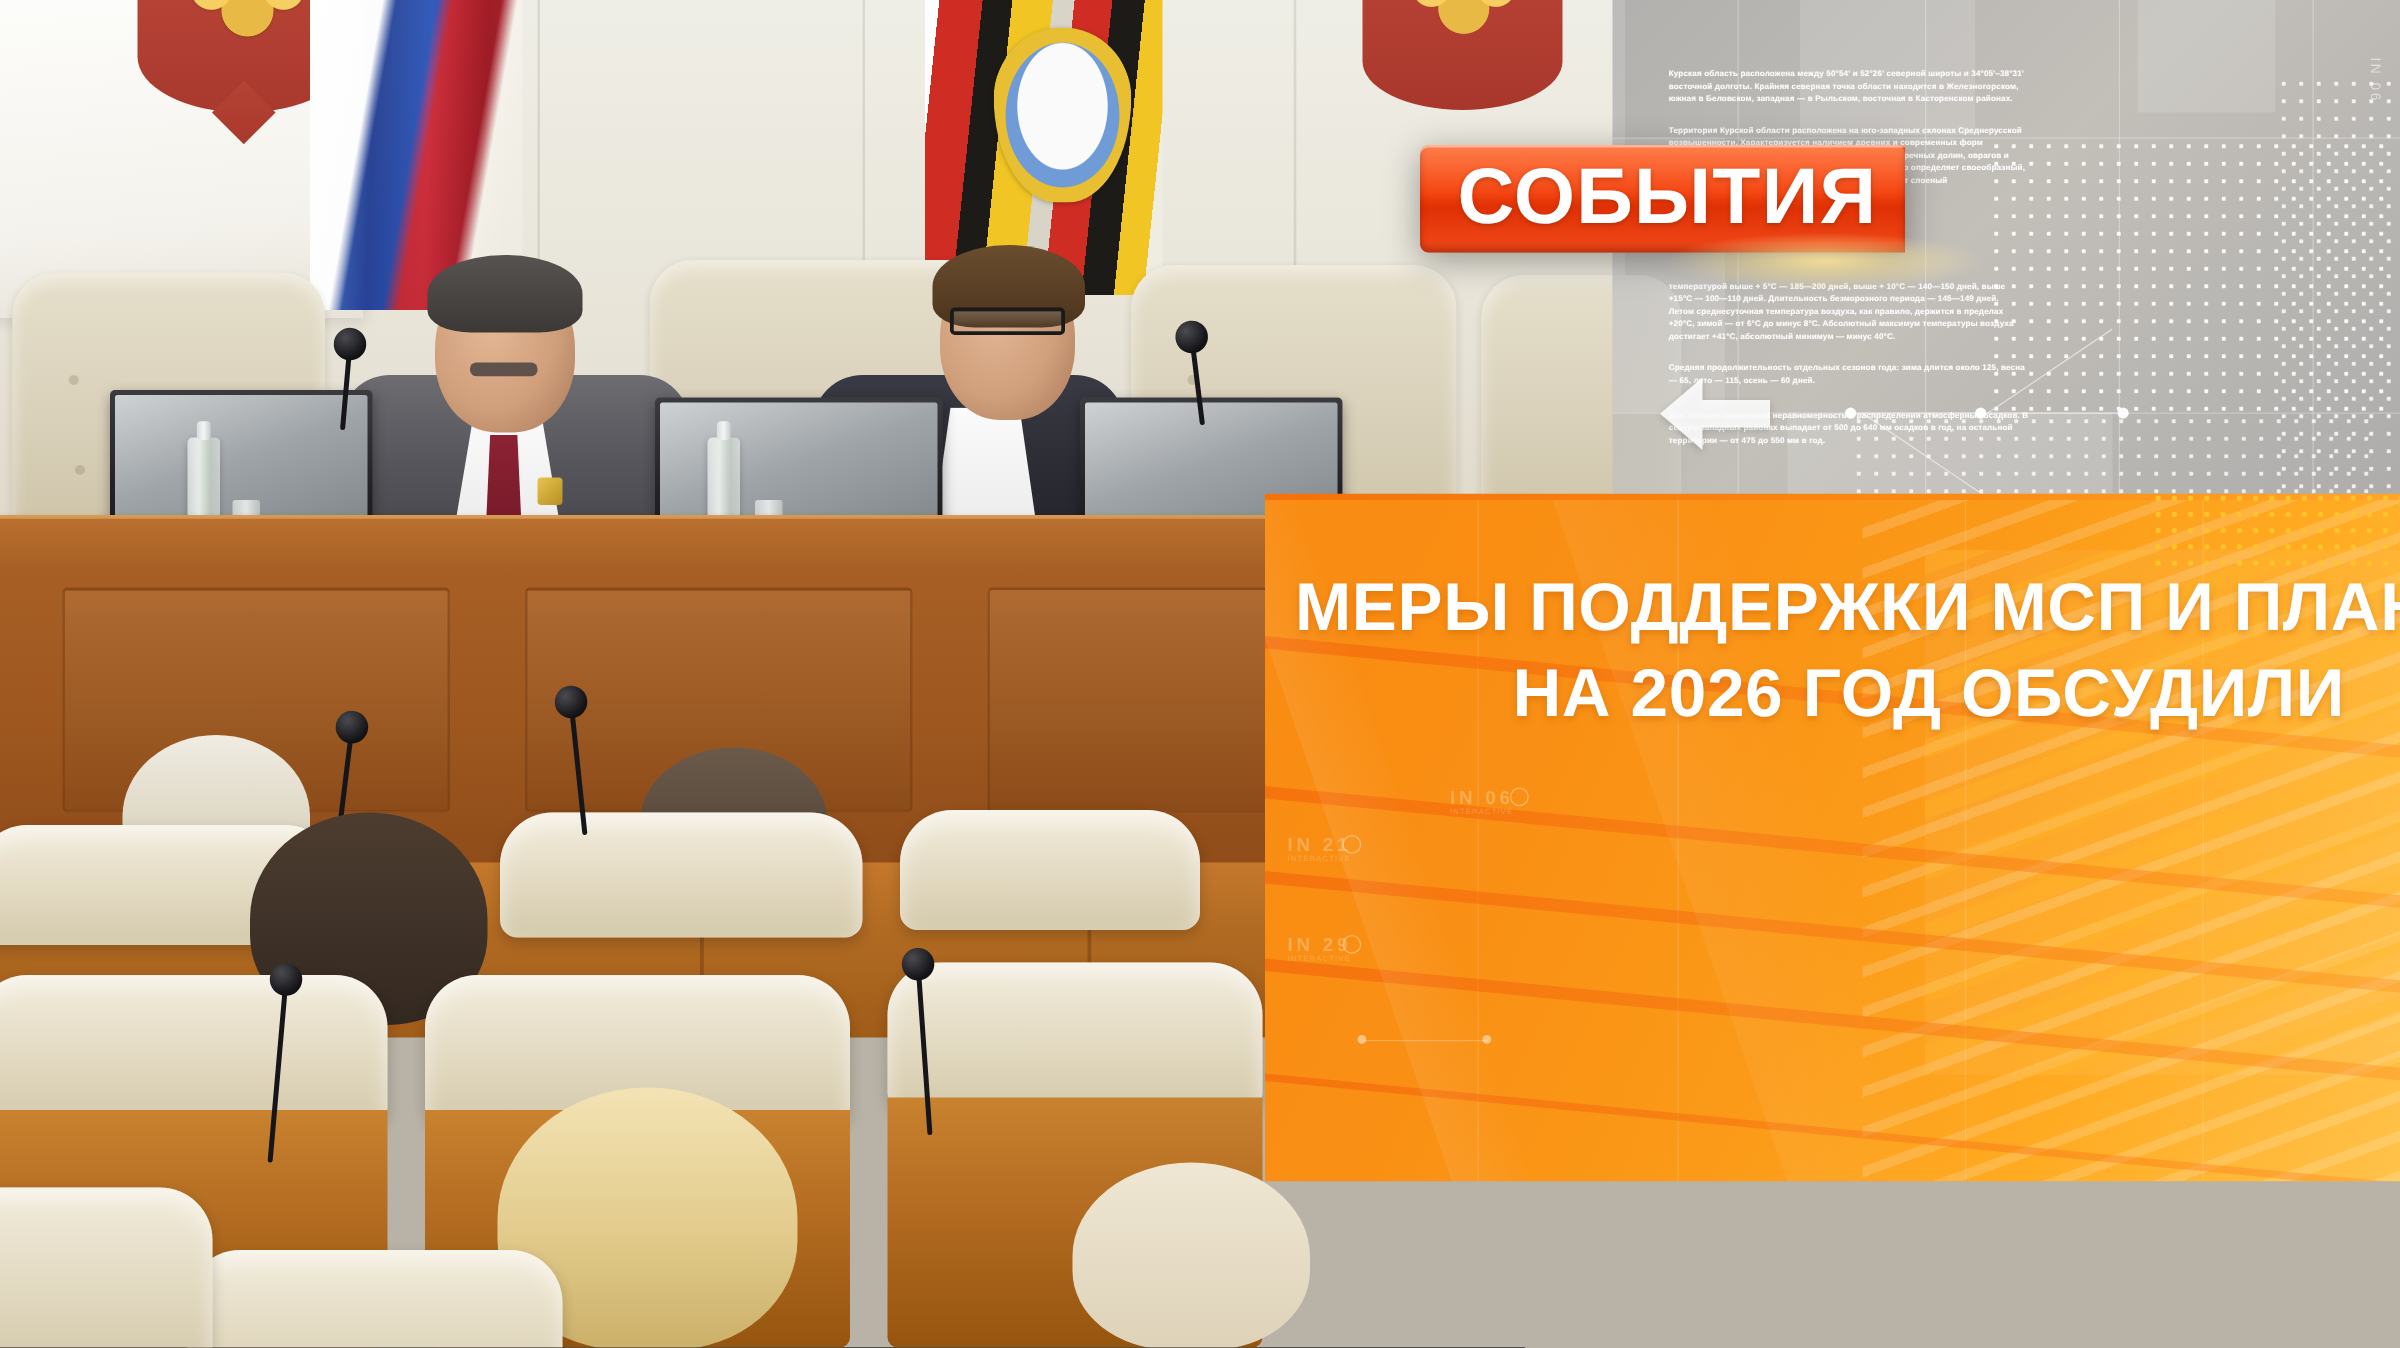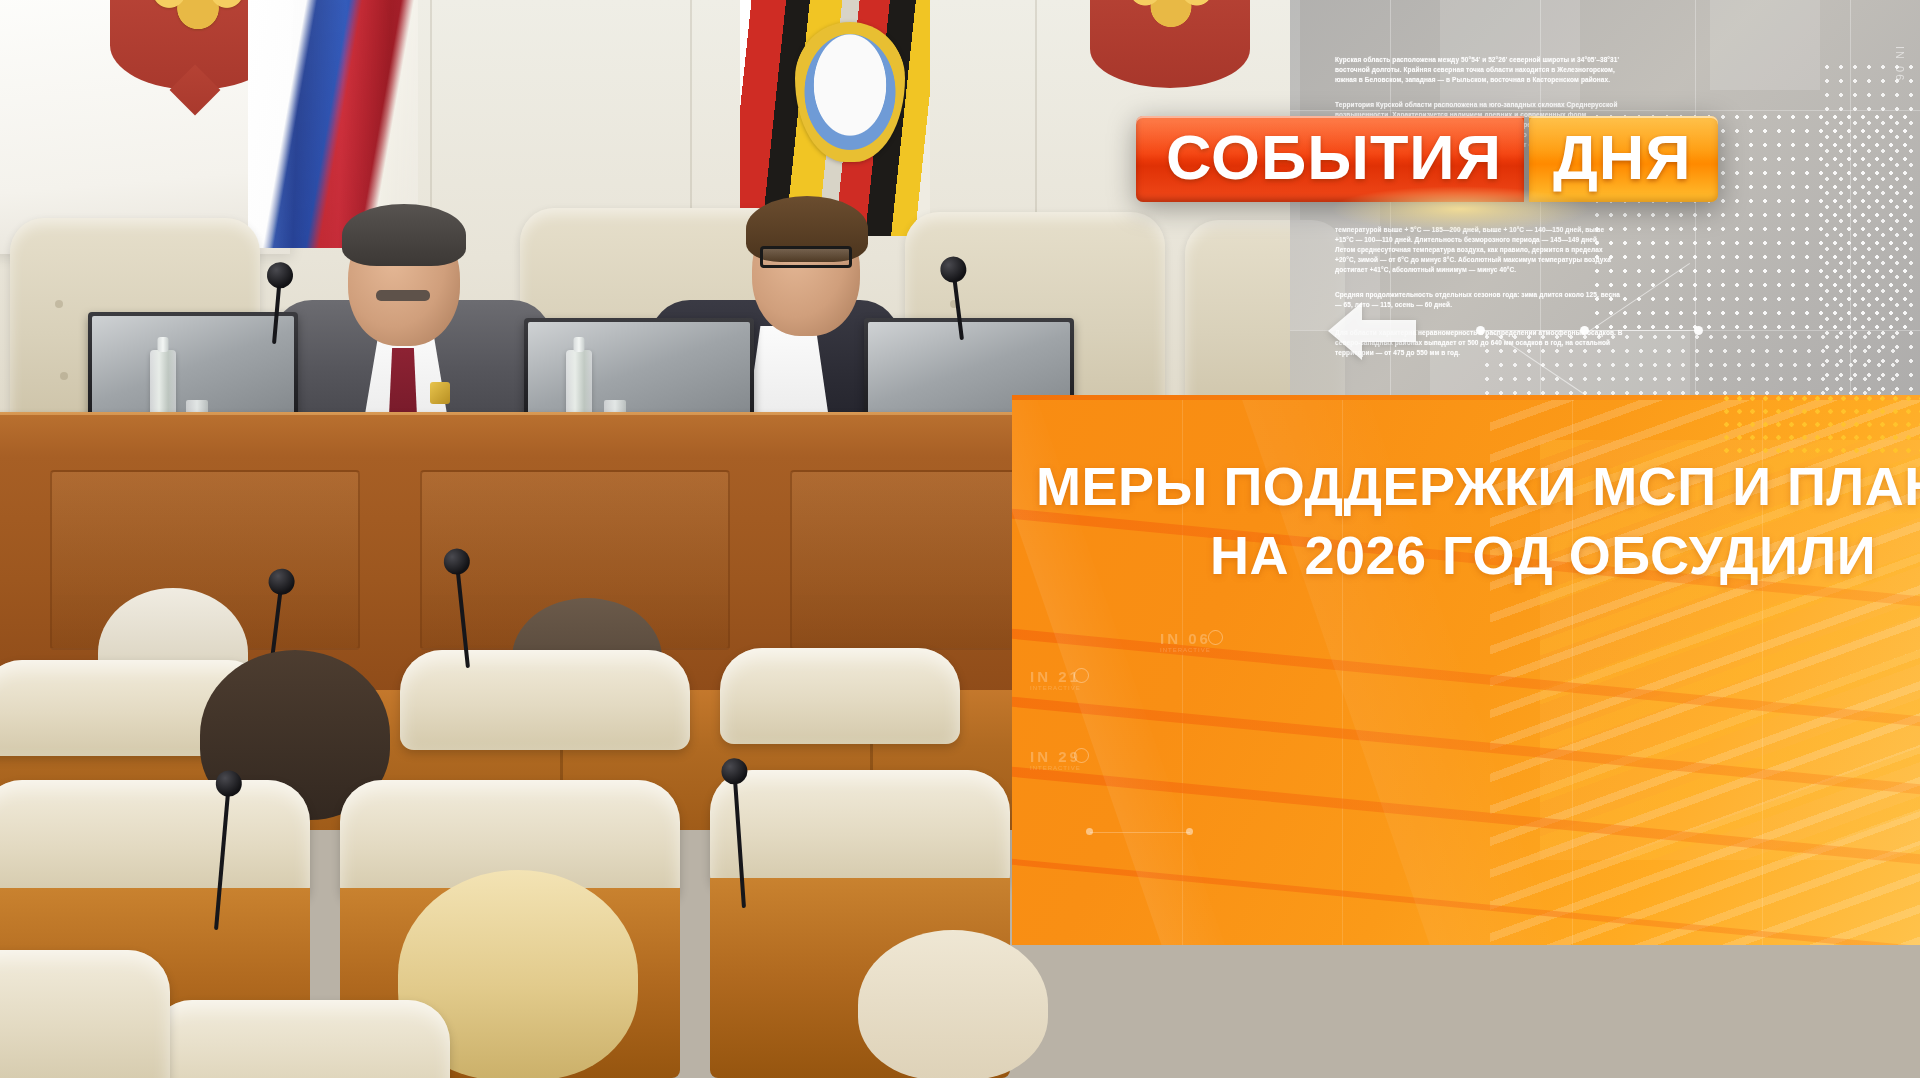--- a/index.html
+++ b/index.html
@@ -265,20 +265,21 @@
   .vert-label {
     position:absolute; color:rgba(255,255,255,.55); font-size:11px;
     letter-spacing:2px; writing-mode:vertical-rl;
   }
 
   
   .logo {
     position:absolute; left:1136px; top:116px;
     display:flex; align-items:flex-end;
     filter:drop-shadow(0 6px 14px rgba(0,0,0,.35));
+    flex-direction:column;
   }
   .logo-a {
     position:relative;
     padding:11px 22px 13px 30px;
     background:linear-gradient(180deg,#ff5a18 0%,#f4400b 44%,#e03105 58%,#f0491a 100%);
     border-radius:7px 0 0 7px;
     box-shadow:inset 0 2px 0 rgba(255,255,255,.45), inset 0 -3px 6px rgba(120,20,0,.5);
   }
   .logo-b {
     position:relative;
@@ -532,23 +533,20 @@
   </div>
 
   <svg class="arrow-left" viewBox="0 0 88 62">
     <polygon points="0,31 34,2 34,20 88,20 88,42 34,42 34,60" fill="rgba(255,255,255,.88)"></polygon>
   </svg>
 
   <div class="logo">
     <div class="logo-a">
       <div class="logo-txt">СОБЫТИЯ</div>
     </div>
-    <div class="logo-b">
-      <div class="logo-txt">ДНЯ</div>
-    </div>
   </div>
   <div class="logo-glow"></div>
 
   <div class="hl-top-edge"></div>
   <div class="headline">
 
     <div class="hl-bars"></div>
     <div class="hl-bars2"></div>
 
     <div class="hl-grid-v" style="left:170px;"></div>

